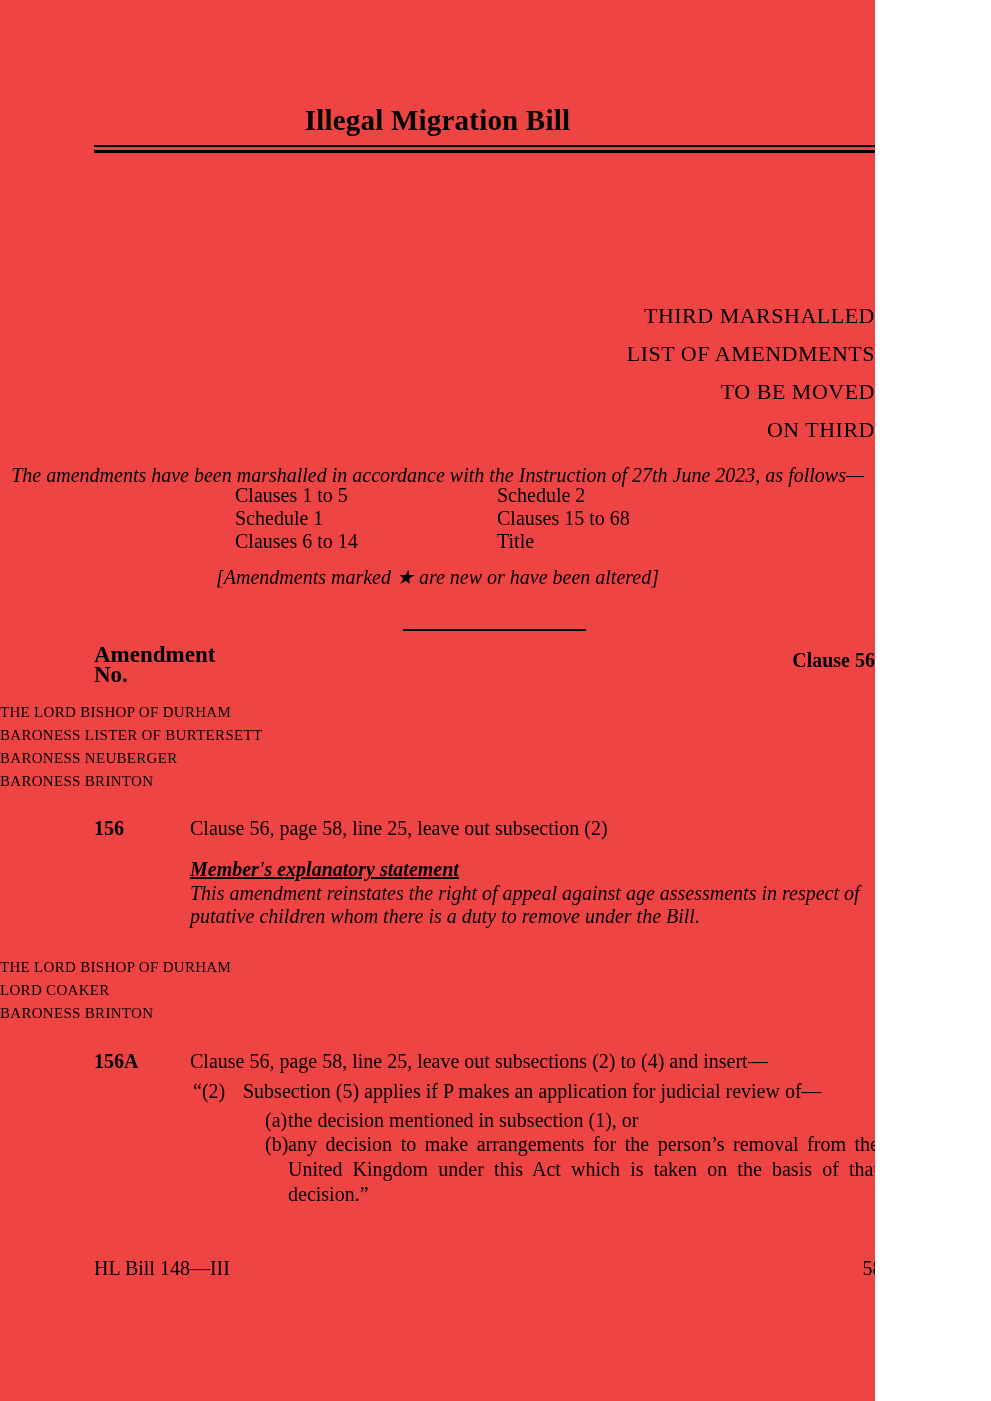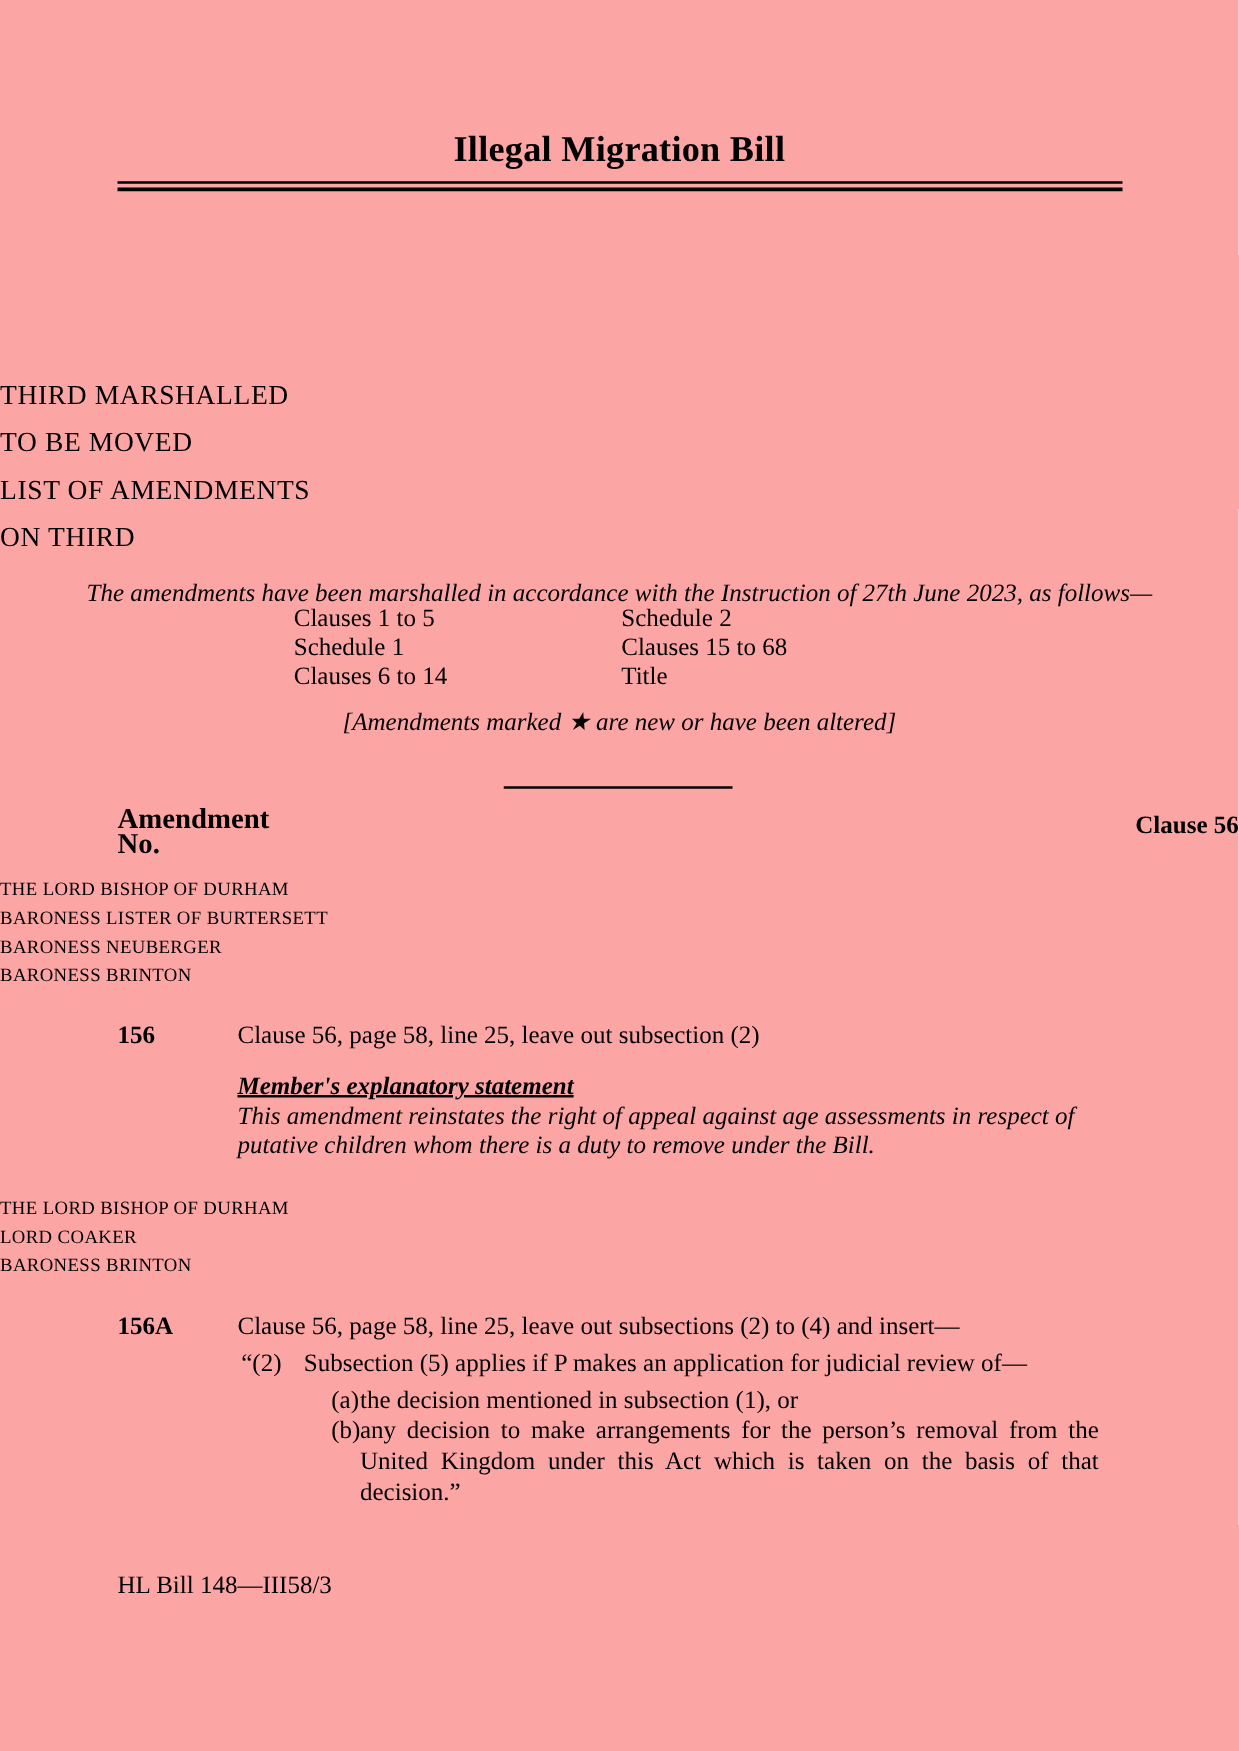--- a/index.html
+++ b/index.html
@@ -1,38 +1,38 @@
 <!DOCTYPE html>
 <html><head>
 <meta charset="utf-8">
 <style>
   html, body { margin: 0; padding: 0; background: #ffffff; }
   .page {
     position: relative;
-    width: 991px;
+    width: 875px;
     height: 1401px;
-    background: #fca5a5;
+    background: #ef4444;
     color: #000000;
     font-family: "Liberation Serif", serif;
     overflow: hidden;
   }
   
   .doc-title {
     position: absolute; top: 104px; left: 0; width: 100%;
     text-align: center; font-size: 29px; font-weight: bold;
     letter-spacing: 0.2px; margin: 0;
   }
   .double-rule {
     position: absolute; top: 145px; left: 94px; width: 804px;
     height: 3px; border-top: 2px solid #000; border-bottom: 3px solid #000;
   }
   
   .headings {
     position: absolute; top: 297px; left: 0; width: 100%;
-    text-align: left; font-size: 22px; letter-spacing: 0.5px;
+    text-align: right; font-size: 22px; letter-spacing: 0.5px;
   }
   .headings .h-line { line-height: 38px; }
   
   .marshal-intro {
     position: absolute; top: 464px; left: 0; width: 100%;
     text-align: center; font-style: italic; font-size: 20px;
   }
   .marshal-col { position: absolute; top: 484px; font-size: 20px; line-height: 23px; }
   .marshal-col.left  { left: 235px; }
   .marshal-col.right { left: 497px; }
@@ -82,35 +82,35 @@
   .ins-sub .txt { display: block; margin-left: 50px; }
   .ins-item { position: absolute; left: 265px; font-size: 20px; }
   .ins-item .marker { position: absolute; left: 0; top: 0; }
   .ins-item .txt { display: block; margin-left: 23px; }
   .ins-item.item-a { top: 1109px; }
   .ins-item.item-b { top: 1132px; width: 633px; line-height: 25px; }
   .ins-item.item-b .txt { width: 591px; text-align: justify; }
   
   .footer {
     position: absolute; top: 1257px; left: 94px; width: 804px;
-    display: flex; font-size: 20px;
+    display: flex; justify-content: space-between; font-size: 20px;
   }
 </style>
 </head>
 <body>
 
 <div class="page">
 
   <h1 class="doc-title">Illegal Migration Bill</h1>
   <div class="double-rule"></div>
 
   <div class="headings">
     <div class="h-line">THIRD MARSHALLED</div>
+    <div class="h-line">LIST OF AMENDMENTS</div>
     <div class="h-line">TO BE MOVED</div>
-    <div class="h-line">LIST OF AMENDMENTS</div>
     <div class="h-line">ON THIRD</div>
   </div>
 
   <div class="marshal-intro">The amendments have been marshalled in accordance with the Instruction of 27th June 2023, as follows—</div>
 
   <div class="marshal-col left">
     <div>Clauses 1 to 5</div>
     <div>Schedule 1</div>
     <div>Clauses 6 to 14</div>
   </div>

